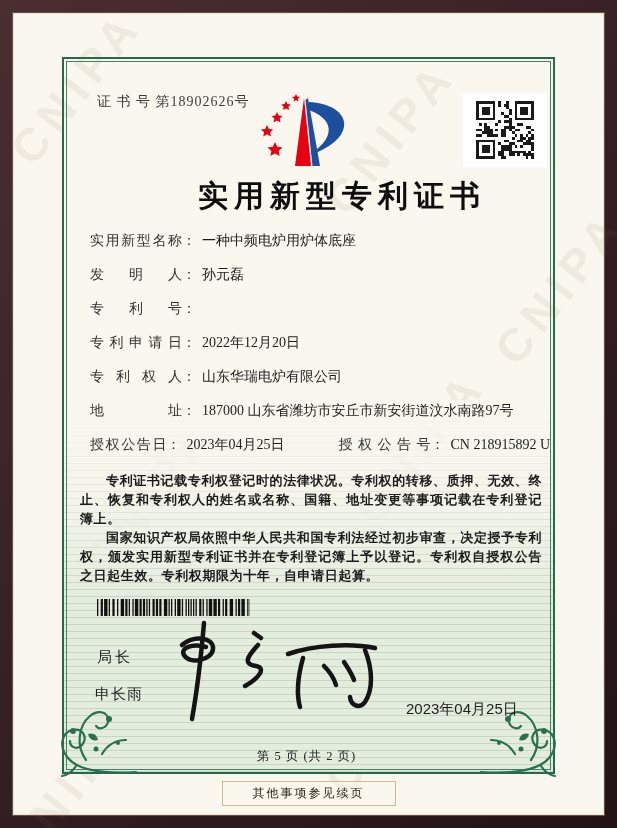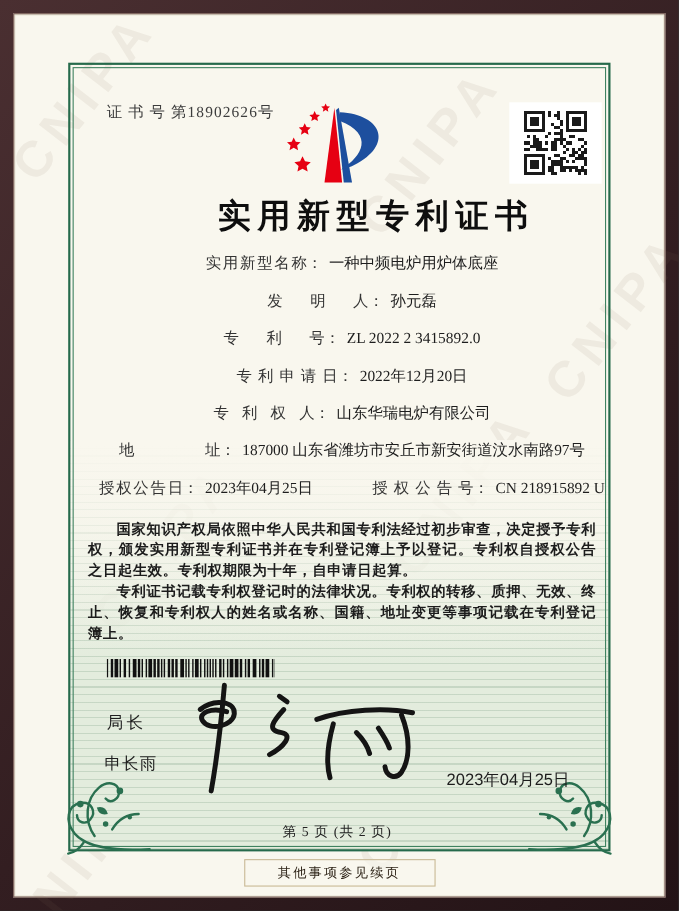--- a/index.html
+++ b/index.html
@@ -26,21 +26,21 @@
   .flourish.fl-left{left:52px;top:688px;}
   .flourish.fl-right{left:479px;top:688px;transform:scaleX(-1);}
   
   .cert-no{position:absolute;left:97px;top:93px;font-size:14px;color:#3c3c3c;letter-spacing:1px;}
   .logo{position:absolute;left:252px;top:88px;width:115px;height:88px;}
   .qr-box{position:absolute;left:463px;top:93px;width:84px;height:74px;background:#ffffff;
           display:flex;align-items:center;justify-content:center;}
   .title{position:absolute;left:62px;top:176px;width:560px;text-align:center;
          font-size:30px;font-weight:bold;letter-spacing:6px;color:#0e0e0e;}
   .fields{position:absolute;left:90px;top:232px;width:460px;font-size:14px;color:#262626;}
-  .frow{display:flex;margin-bottom:16px;line-height:18px;white-space:nowrap;justify-content:center;}
+  .frow{display:flex;margin-bottom:16px;line-height:18px;white-space:nowrap;}
   .flabel{display:inline-block;width:92px;text-align:justify;text-align-last:justify;color:#333;}
   .fcolon{margin-right:6px;color:#333;}
   .fvalue{color:#1d1d1d;}
   .grant2{margin-left:54px;display:flex;}
   .paras{position:absolute;left:80px;top:471px;width:462px;font-size:13px;font-weight:bold;
          color:#1c1c1c;line-height:19px;letter-spacing:0.6px;text-align:justify;}
   .paras p{margin:0;text-indent:2em;}
   .barcode{position:absolute;left:97px;top:599px;width:153px;height:17px;}
   .signer-title{position:absolute;left:97px;top:648px;font-size:15px;letter-spacing:3px;color:#1f1f1f;
                 font-family:Liberation Serif, serif;}
@@ -269,21 +269,20 @@
       <span class="fvalue">一种中频电炉用炉体底座</span>
     </div>
     <div class="frow">
       <span class="flabel">发明人</span>
         <span class="fcolon">：</span>
       <span class="fvalue">孙元磊</span>
     </div>
     <div class="frow">
       <span class="flabel">专利号</span>
         <span class="fcolon">：</span>
-      <span class="fvalue">ZL 2022 2 3415892.0</span>
     </div>
     <div class="frow">
       <span class="flabel">专利申请日</span>
         <span class="fcolon">：</span>
       <span class="fvalue">2022年12月20日</span>
     </div>
     <div class="frow">
       <span class="flabel">专利权人</span>
         <span class="fcolon">：</span>
       <span class="fvalue">山东华瑞电炉有限公司</span>
@@ -299,22 +298,22 @@
       <span class="fvalue">2023年04月25日</span>
       <span class="grant2">
         <span class="flabel">授权公告号</span>
           <span class="fcolon">：</span>
         <span class="fvalue">CN 218915892 U</span>
       </span>
     </div>
   </div>
 
   <div class="paras">
+    <p>专利证书记载专利权登记时的法律状况。专利权的转移、质押、无效、终止、恢复和专利权人的姓名或名称、国籍、地址变更等事项记载在专利登记簿上。</p>
     <p>国家知识产权局依照中华人民共和国专利法经过初步审查，决定授予专利权，颁发实用新型专利证书并在专利登记簿上予以登记。专利权自授权公告之日起生效。专利权期限为十年，自申请日起算。</p>
-    <p>专利证书记载专利权登记时的法律状况。专利权的转移、质押、无效、终止、恢复和专利权人的姓名或名称、国籍、地址变更等事项记载在专利登记簿上。</p>
   </div>
 
   <svg id="barcode" class="barcode" viewBox="0 0 153 17" preserveAspectRatio="none">
       <rect x="0" y="0" width="1.3" height="17" fill="#111"></rect>
       <rect x="3.7" y="0" width="2.2" height="17" fill="#111"></rect>
       <rect x="7.1000000000000005" y="0" width="3.4" height="17" fill="#111"></rect>
       <rect x="11.7" y="0" width="1.3" height="17" fill="#111"></rect>
       <rect x="15.4" y="0" width="2.2" height="17" fill="#111"></rect>
       <rect x="20" y="0" width="1.3" height="17" fill="#111"></rect>
       <rect x="23.7" y="0" width="3.4" height="17" fill="#111"></rect>

